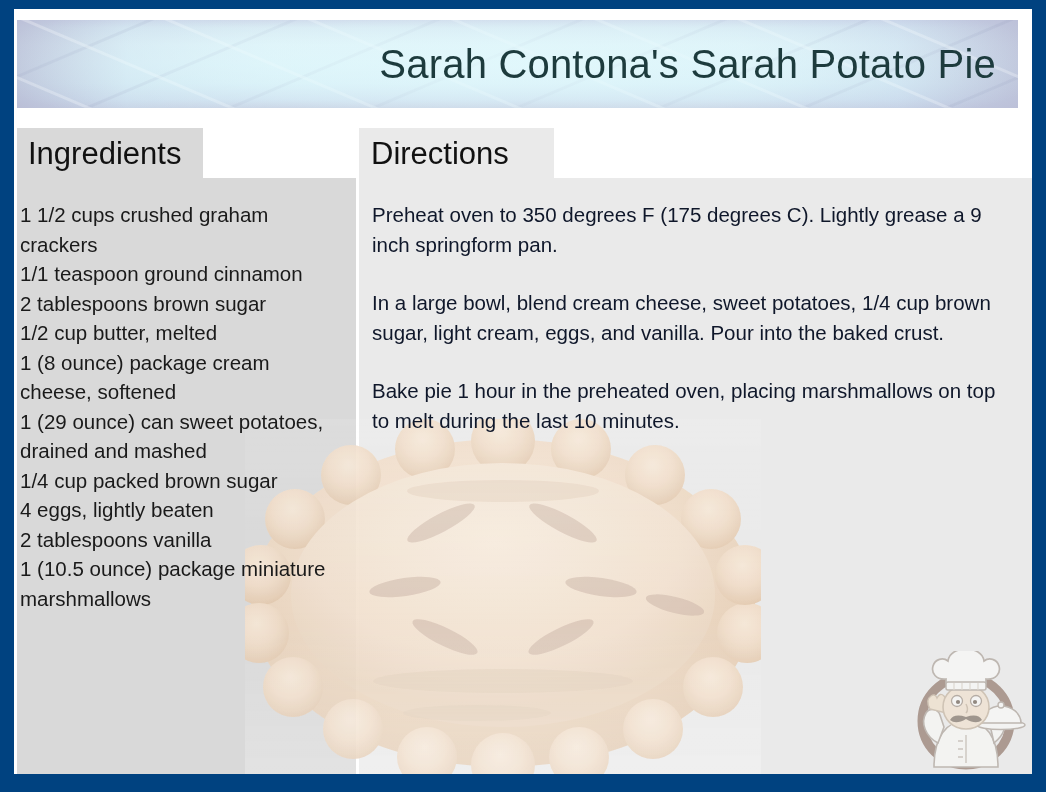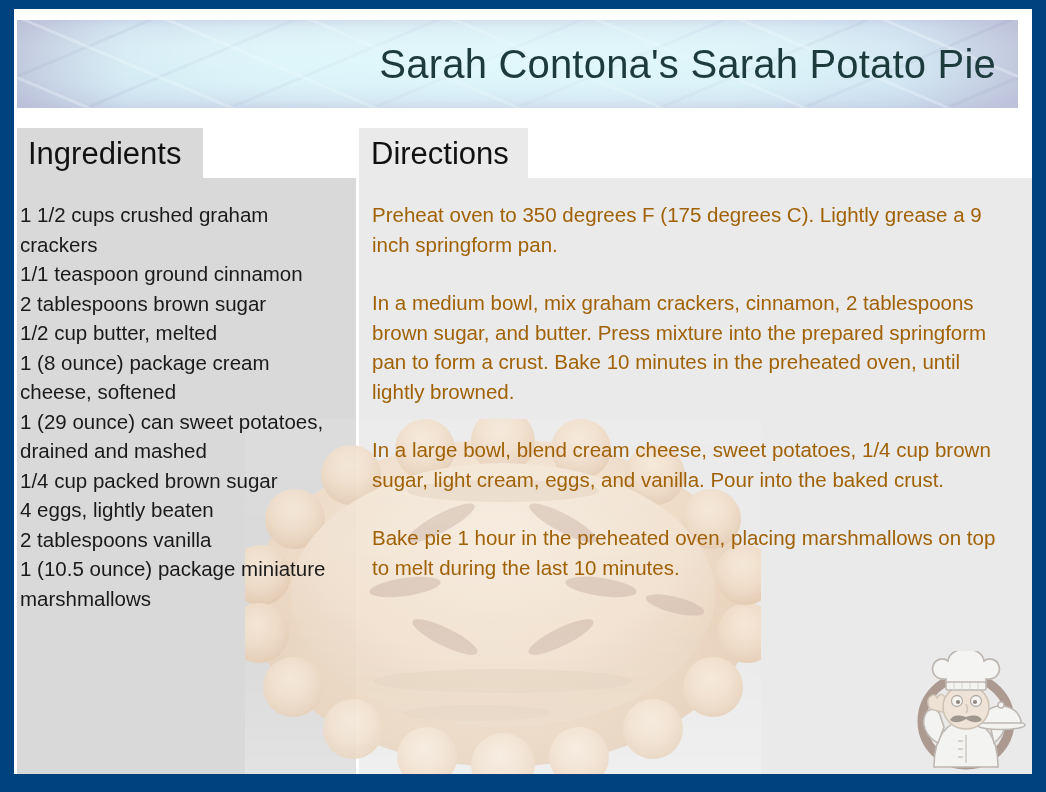--- a/index.html
+++ b/index.html
@@ -116,21 +116,21 @@
     left: 3px;
     top: 119px;
     width: 186px;
     height: 50px;
     background: #d9d9d9;
     padding-left: 11px;
   }
   #directions-tab {
     left: 345px;
     top: 119px;
-    width: 169px;
+    width: 195px;
     height: 50px;
     background: #eaeaea;
     padding-left: 12px;
   }
 
   
   .panel-body {
     position: absolute;
     box-sizing: border-box;
     overflow: hidden;
@@ -161,21 +161,21 @@
   }
   #ingredients-list .ingredient-item {
     display: block;
   }
 
   #directions-text {
     position: relative;
     z-index: 3;
     font-size: 20.5px;
     line-height: 29.5px;
-    color: #a16207;
+    color: #0f172a;
   }
   #directions-text .direction-step {
     display: block;
     margin: 0 0 29px 0;
   }
   #directions-text .direction-step:last-child {
     margin-bottom: 0;
   }
 
   
@@ -233,21 +233,20 @@
           <div class="ingredient-item">1/4 cup packed brown sugar</div>
           <div class="ingredient-item">4 eggs, lightly beaten</div>
           <div class="ingredient-item">2 tablespoons vanilla</div>
           <div class="ingredient-item">1 (10.5 ounce) package miniature marshmallows</div>
         </div>
     </div>
 
     <div id="directions-panel" class="panel-body">
       <div id="directions-text">
           <div class="direction-step">Preheat oven to 350 degrees F (175 degrees C). Lightly grease a 9 inch springform pan.</div>
-          <div class="direction-step">In a medium bowl, mix graham crackers, cinnamon, 2 tablespoons brown sugar, and butter. Press mixture into the prepared springform pan to form a crust. Bake 10 minutes in the preheated oven, until lightly browned.</div>
           <div class="direction-step">In a large bowl, blend cream cheese, sweet potatoes, 1/4 cup brown sugar, light cream, eggs, and vanilla. Pour into the baked crust.</div>
           <div class="direction-step">Bake pie 1 hour in the preheated oven, placing marshmallows on top to melt during the last 10 minutes.</div>
         </div>
     </div>
 
     <svg id="pie-watermark" viewBox="0 0 516 362">
       <defs>
         <radialGradient id="pieFill" cx="46%" cy="34%" r="72%">
           <stop offset="0%" stop-color="#f6e7d6"></stop>
           <stop offset="48%" stop-color="#f0dcc7"></stop>

